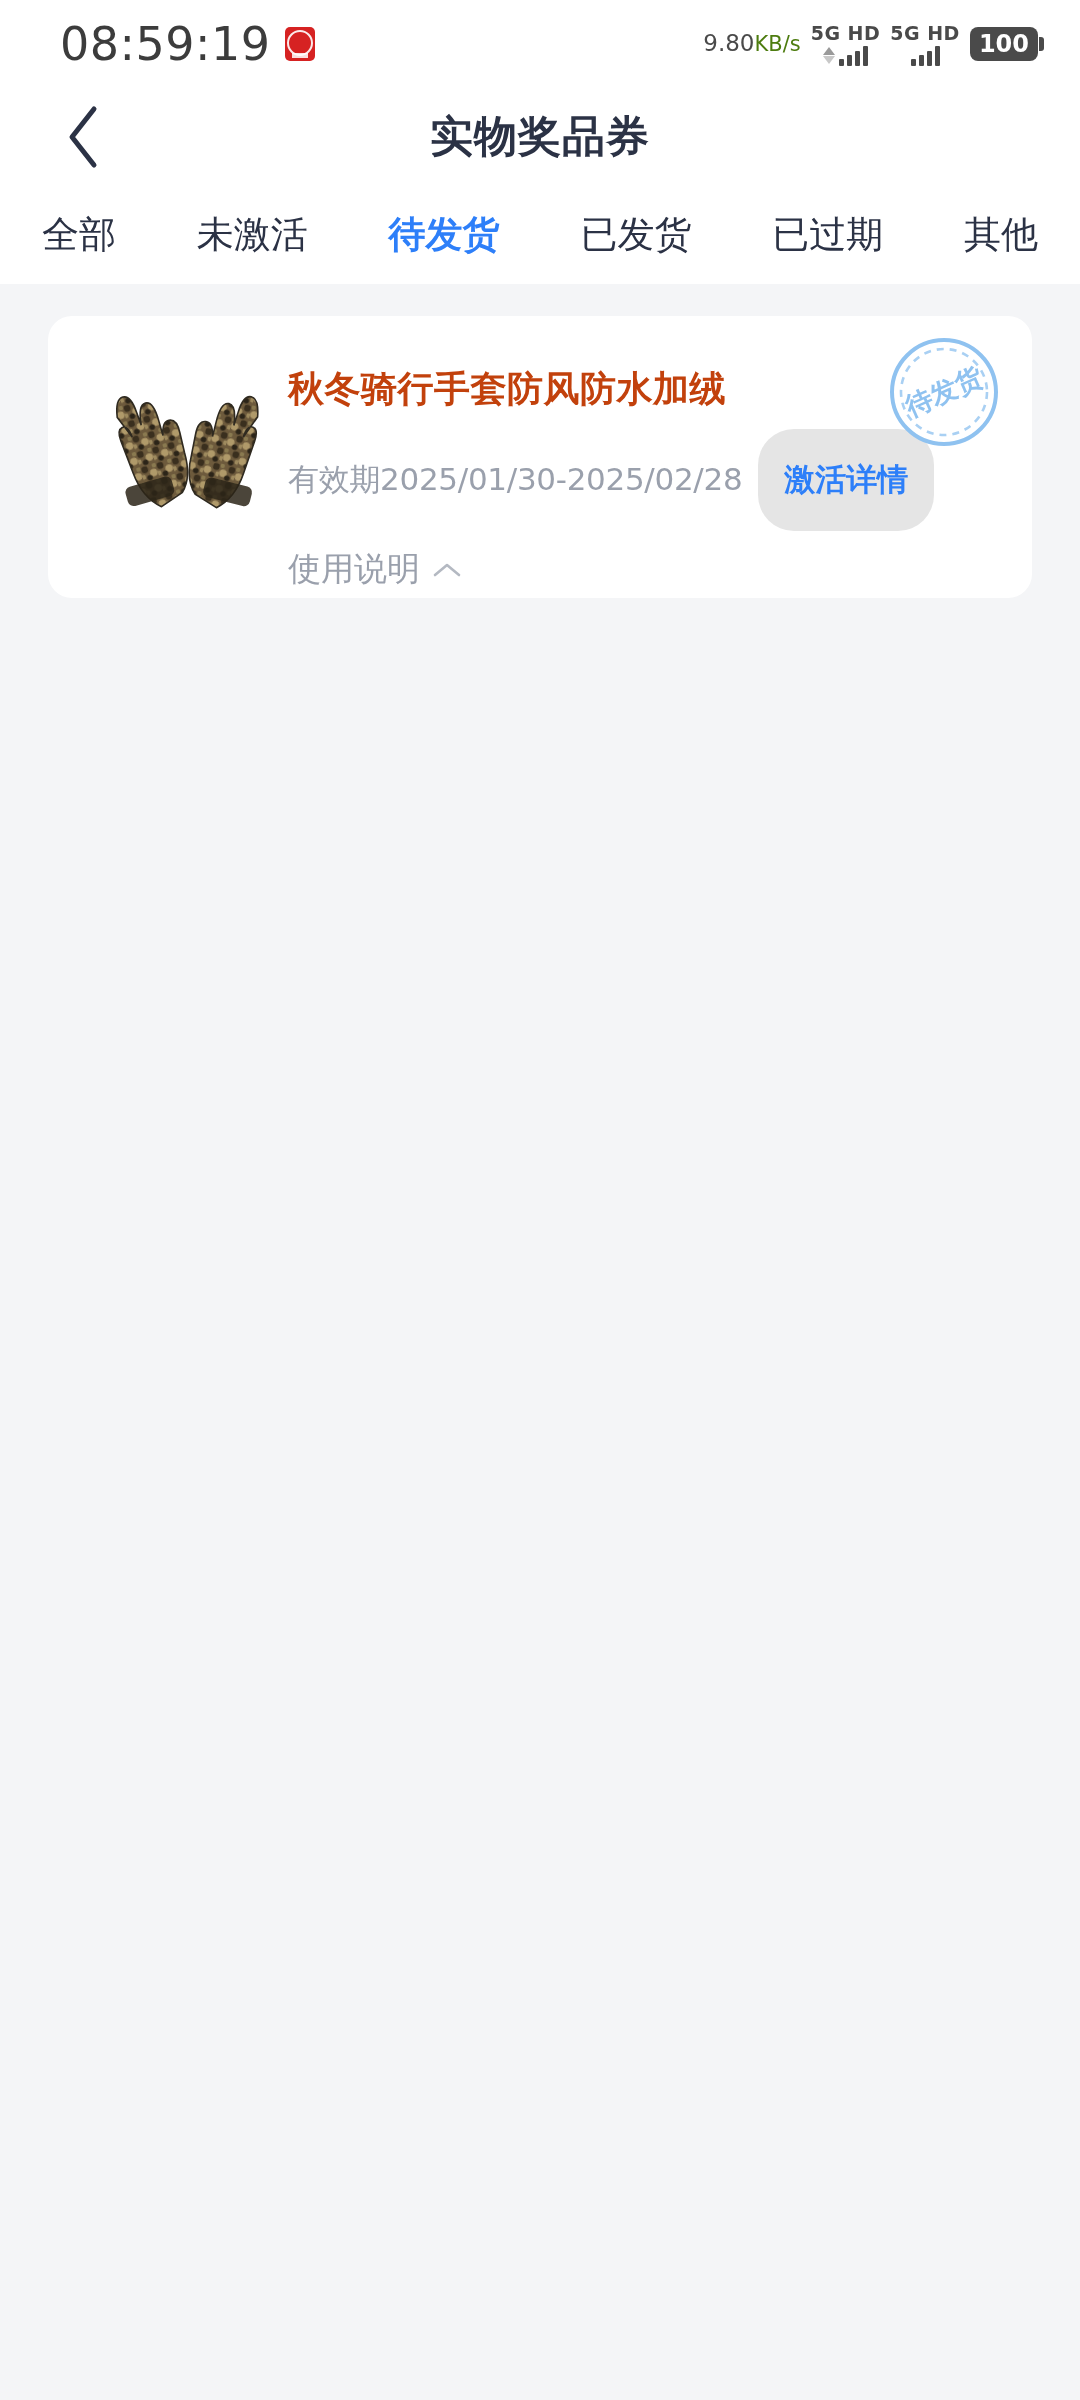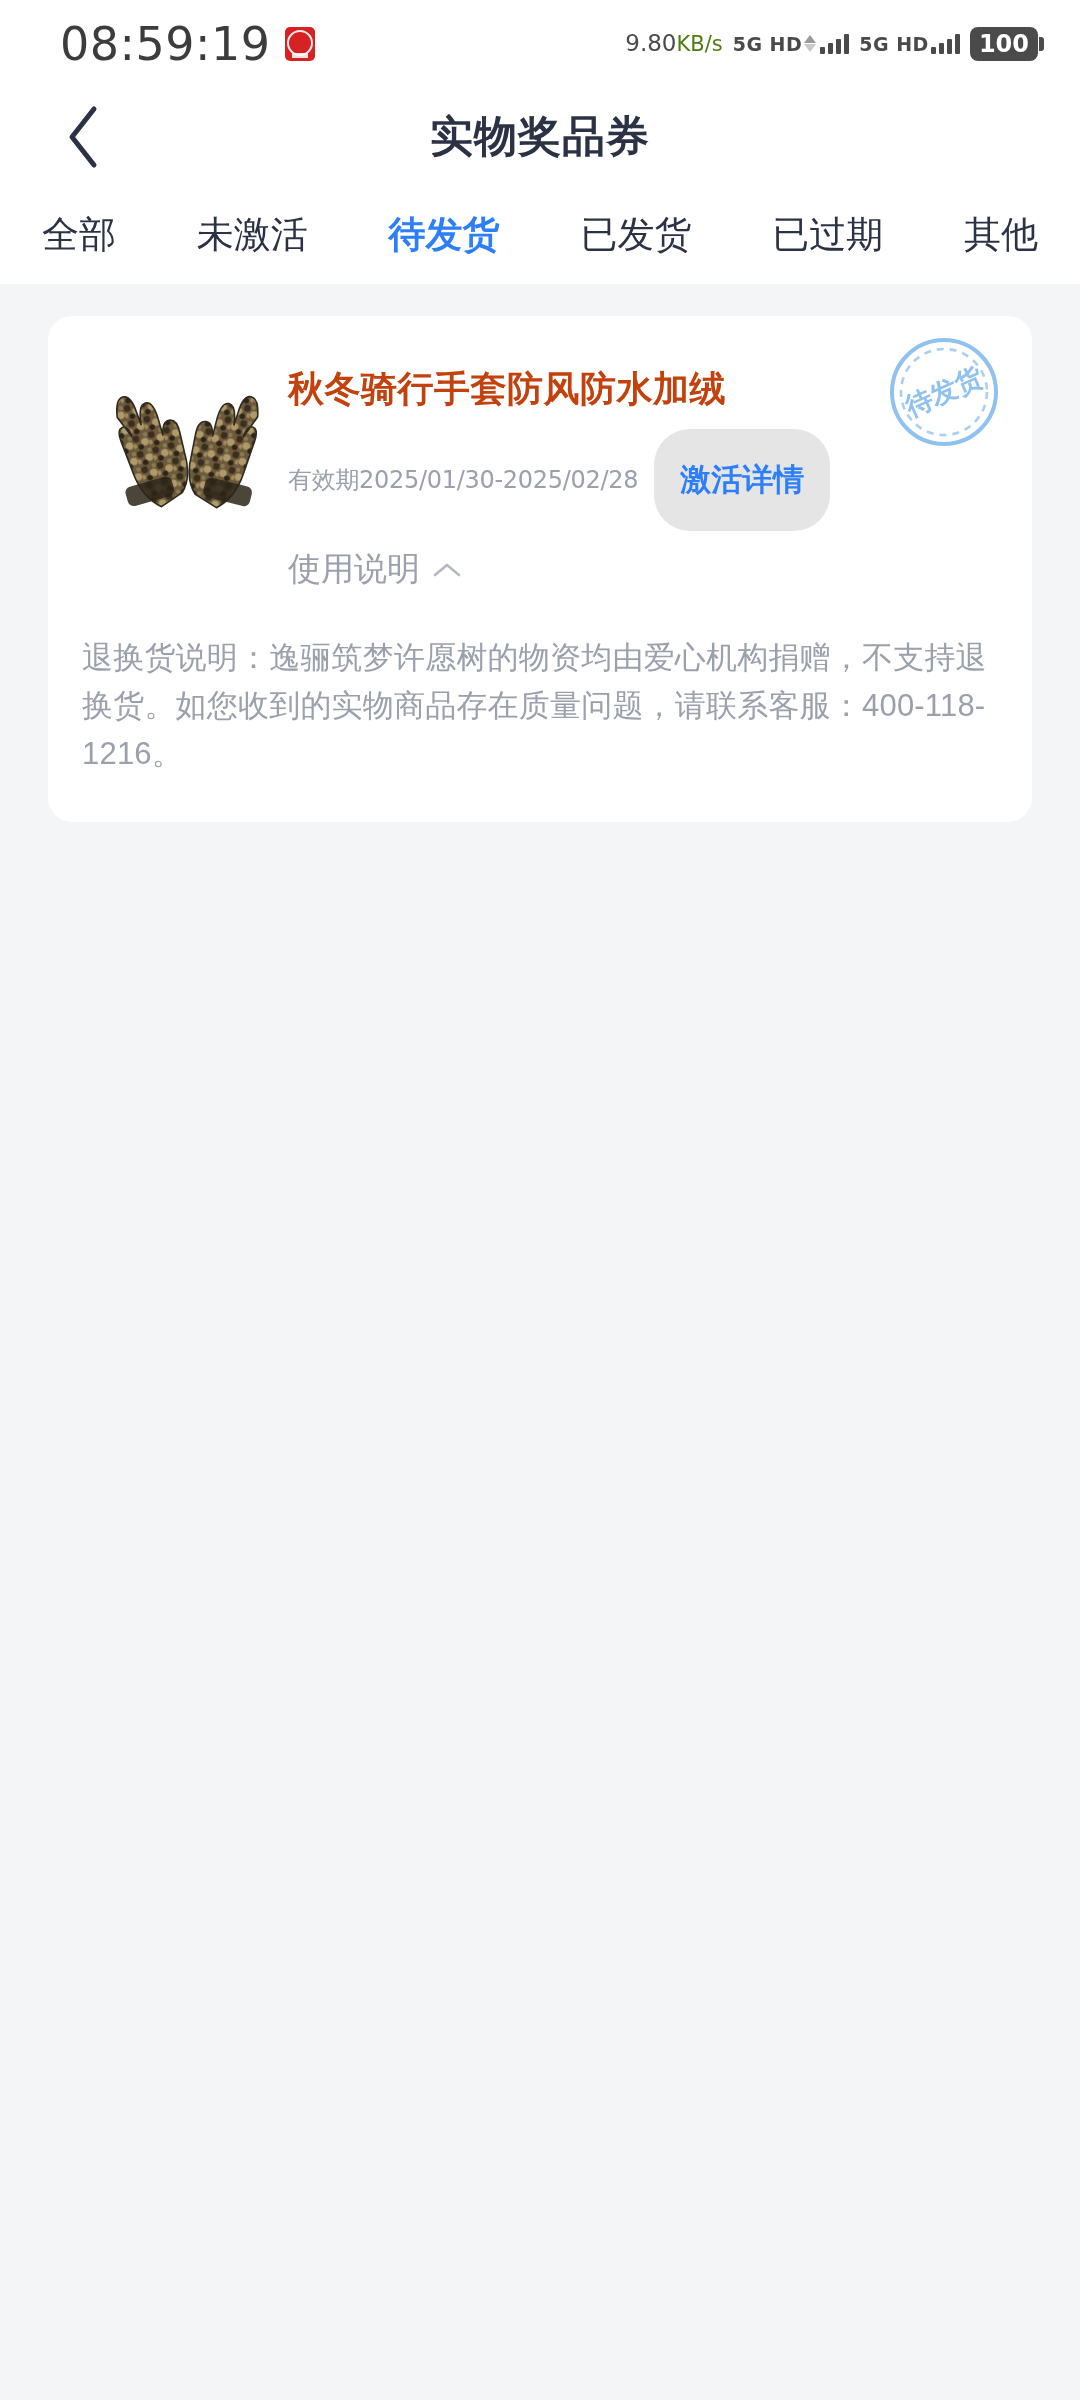--- a/index.html
+++ b/index.html
@@ -30,21 +30,21 @@
     border-radius:50%; border:2px solid #ffffff; opacity:.9;
   }
   .sb-appicon::after{
     content:""; position:absolute; bottom:3px; width:16px; height:5px;
     background:#ffffff; opacity:.85;
   }
   .sb-right { display:flex; align-items:center; gap:10px; }
   .sb-netspeed { display:flex; flex-direction:row; align-items:flex-end; line-height:1.02; }
   .sb-netspeed .v { font-size:23px; color:#4a4a4a; font-family:"DejaVu Sans",sans-serif; }
   .sb-netspeed .u { font-size:21px; color:#4d7c0f; font-family:"DejaVu Sans",sans-serif; }
-  .sb-sig { display:flex; flex-direction:row; align-items:center; gap:2px; }
+  .sb-sig { display:flex; flex-direction:column; align-items:center; gap:2px; }
   .sb-sig .lbl { font-size:19px; font-weight:bold; color:#4a4a4a; letter-spacing:.5px; font-family:"DejaVu Sans",sans-serif; }
   .bars { display:flex; align-items:flex-end; gap:3px; height:20px; }
   .bars i { display:block; width:5px; background:#4a4a4a; border-radius:1px; }
   .bars i:nth-child(1){height:7px;}
   .bars i:nth-child(2){height:11px;}
   .bars i:nth-child(3){height:15px;}
   .bars i:nth-child(4){height:20px;}
   .sig-wrap { display:flex; align-items:flex-end; gap:4px; }
   .arrows { display:flex; flex-direction:column; gap:1px; margin-bottom:2px; }
   .arrows .up, .arrows .dn {
@@ -109,21 +109,21 @@
   }
   .glove-svg { display:block; }
 
   .card-info { flex:1; padding-left:6px; position:relative; min-width:0; }
   .prod-title {
     font-size:36px; font-weight:bold; color:#c2410c; line-height:1.25;
     letter-spacing:.5px; white-space:nowrap;margin-top:8px;
   }
   .valid-row { display:flex; align-items:center; margin-top:18px; }
   .valid-text {
-    font-size:24px; color:#9aa0ac; font-family:"DejaVu Sans",sans-serif;
+    font-size:31px; color:#9aa0ac; font-family:"DejaVu Sans",sans-serif;
     white-space:nowrap; letter-spacing:-.3px;
   }
   .detail-btn {
     margin-left:16px; background:#e5e5e5; border-radius:36px;
     padding:30px 26px; font-size:31px; color:#2d7ff9; font-weight:bold;
     white-space:nowrap; cursor:pointer; border:none;
   }
   .usage-row {
     display:flex; align-items:center; gap:12px;
     margin-top:16px; padding-bottom:6px; cursor:pointer;
@@ -272,17 +272,16 @@
           <div class="stamp">
             <svg width="120" height="120" viewBox="0 0 120 120">
               <circle cx="60" cy="60" r="52" fill="none" stroke="#8fc2f0" stroke-width="4"></circle>
               <circle cx="60" cy="60" r="43" fill="none" stroke="#a9d0f3" stroke-width="2.6" stroke-dasharray="7 6"></circle>
               <text x="60" y="60" text-anchor="middle" dominant-baseline="central" transform="rotate(-24 60 60)" font-family="'Liberation Sans', sans-serif" font-size="27" font-weight="bold" fill="#8fc2f0">待发货</text>
             </svg>
           </div>
         </div>
       </div>
 
-      <div class="card-desc">退换货说明：逸骊筑梦许愿树的物资均由爱心机构捐赠，不支持退换货。如您收到的实物商品存在质量问题，请联系客服：400-118-1216。</div>
     </div>
 
   </div>
 </div>
 
 </body></html>

